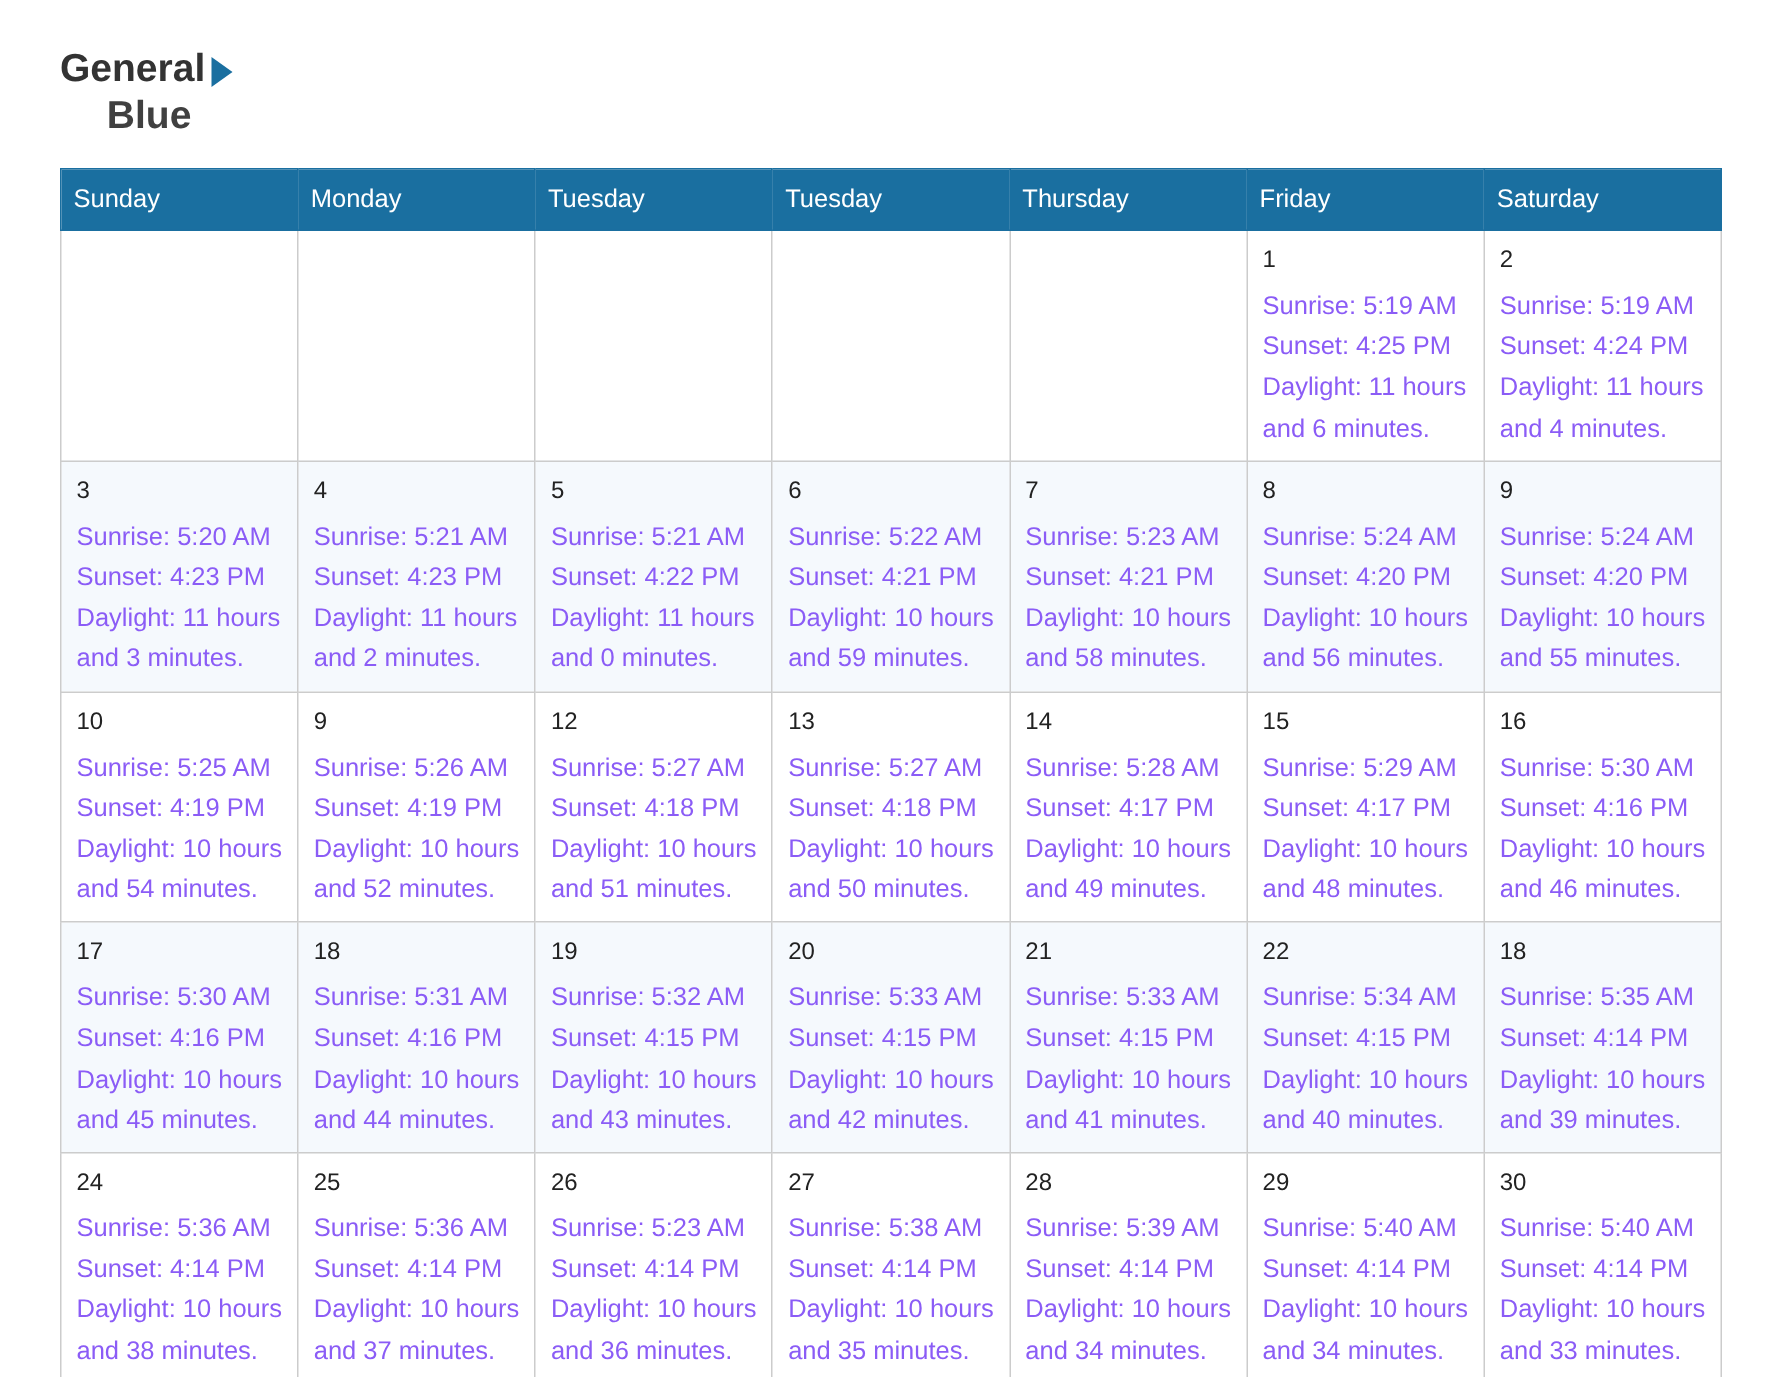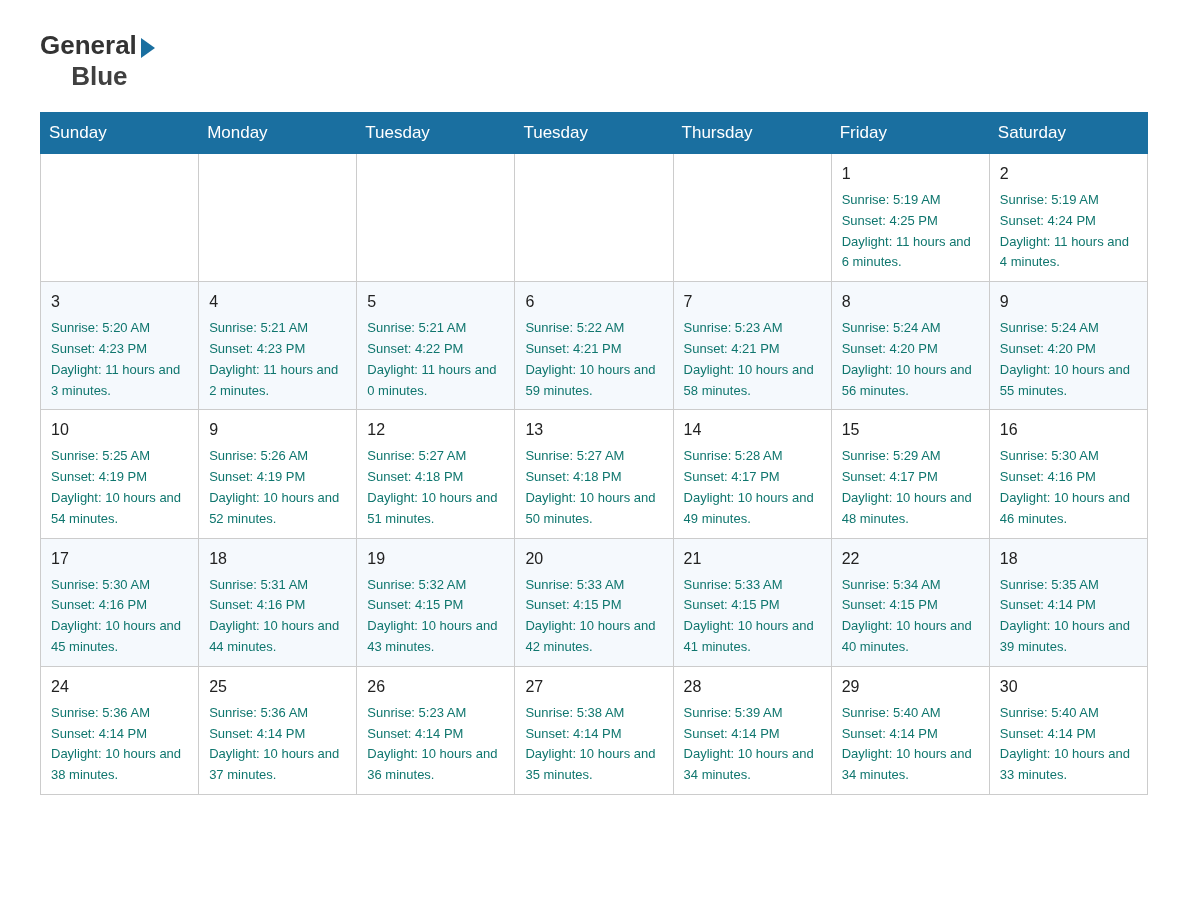--- a/index.html
+++ b/index.html
@@ -81,22 +81,22 @@
       line-height: 1.5;
     }
     .day-num {
       font-size: 16px;
       font-weight: normal;
       color: #222;
       display: block;
       margin-bottom: 4px;
     }
     .day-info {
-      font-size: 13px;
-      color: #0f766e;
+      font-size: 17px;
+      color: #8b5cf6;
       line-height: 1.6;
     }
     .empty-cell {
       background: #f9f9f9;
     }
     tr:nth-child(even) td {
       background-color: #f5f9fd;
     }
     tr:nth-child(odd) td {
       background-color: #fff;

